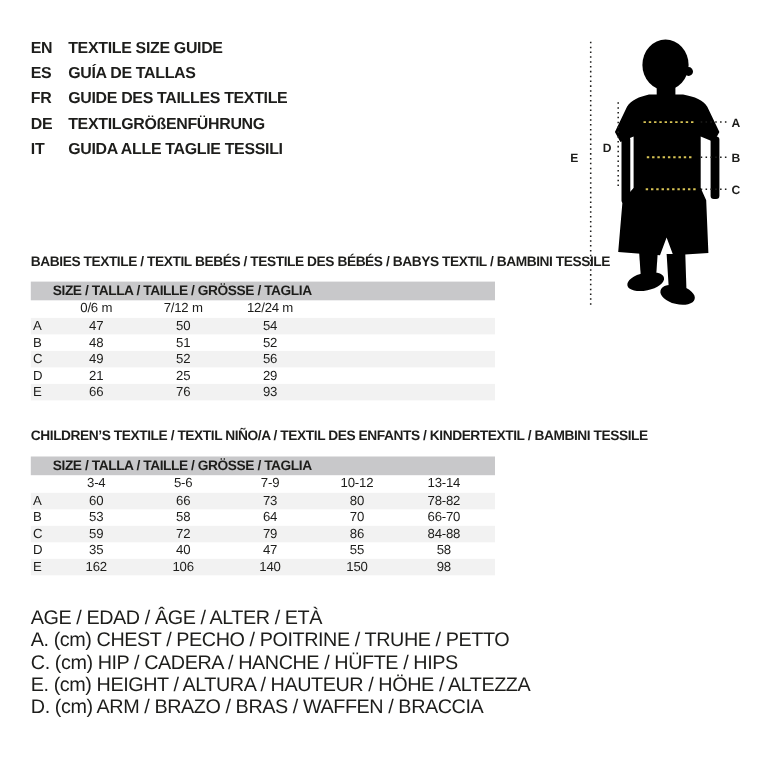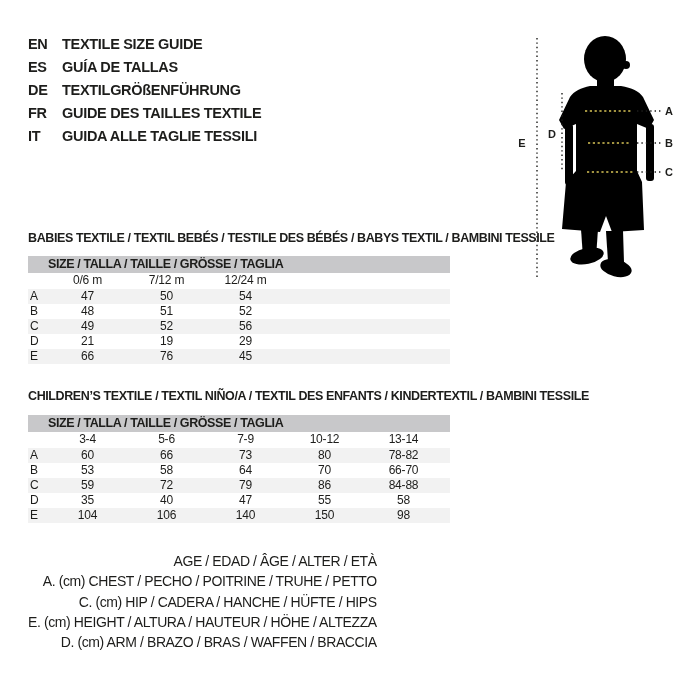--- a/index.html
+++ b/index.html
@@ -27,43 +27,43 @@
   .children-table{top:415px;}
   .bar{height:17px;line-height:17px;background:#c8c8ca;padding-left:20px;font-size:12.5px;font-weight:bold;letter-spacing:-0.4px;}
   .t-row{display:flex;height:15px;align-items:flex-start;}
   .t-row.head{height:16px;}
   .t-label{width:18px;flex:0 0 18px;padding-left:2px;}
   .t-cell{width:79px;flex:0 0 79px;text-align:center;}
   .striped{background:#f2f2f2;}
 
   
   .legend{position:absolute;left:28px;top:551px;}
-  .legend-line{height:20.3px;line-height:20.3px;font-size:14px;letter-spacing:-0.4px;white-space:nowrap;text-align:right;}
+  .legend-line{height:20.3px;line-height:20.3px;font-size:18px;letter-spacing:-0.4px;white-space:nowrap;}
 </style>
 </head>
 <body>
 
 <div class="page">
 
   <div class="lang-list">
     <div class="lang-row">
       <span class="lang-code">EN</span>
       <span class="lang-title">TEXTILE SIZE GUIDE</span>
     </div>
     <div class="lang-row">
       <span class="lang-code">ES</span>
       <span class="lang-title">GUÍA DE TALLAS</span>
     </div>
     <div class="lang-row">
+      <span class="lang-code">FR</span>
+      <span class="lang-title">GUIDE DES TAILLES TEXTILE</span>
+    </div>
+    <div class="lang-row">
       <span class="lang-code">DE</span>
       <span class="lang-title">TEXTILGRÖßENFÜHRUNG</span>
-    </div>
-    <div class="lang-row">
-      <span class="lang-code">FR</span>
-      <span class="lang-title">GUIDE DES TAILLES TEXTILE</span>
     </div>
     <div class="lang-row">
       <span class="lang-code">IT</span>
       <span class="lang-title">GUIDA ALLE TAGLIE TESSILI</span>
     </div>
   </div>
 
   <svg class="figure" width="190" height="265" viewBox="0 0 190 265">
 
     <g transform="translate(60,7)" fill="#000000">
@@ -124,28 +124,28 @@
     </div>
     <div class="t-row striped">
       <span class="t-label">C</span>
       <span class="t-cell">49</span>
       <span class="t-cell">52</span>
       <span class="t-cell">56</span>
     </div>
     <div class="t-row">
       <span class="t-label">D</span>
       <span class="t-cell">21</span>
-      <span class="t-cell">19</span>
+      <span class="t-cell">25</span>
       <span class="t-cell">29</span>
     </div>
     <div class="t-row striped">
       <span class="t-label">E</span>
       <span class="t-cell">66</span>
       <span class="t-cell">76</span>
-      <span class="t-cell">45</span>
+      <span class="t-cell">93</span>
     </div>
   </div>
 
   <div class="section-title children-title">CHILDREN’S TEXTILE / TEXTIL NIÑO/A / TEXTIL DES ENFANTS / KINDERTEXTIL / BAMBINI TESSILE</div>
 
   <div class="size-table children-table">
     <div class="bar">SIZE / TALLA / TAILLE / GRÖSSE / TAGLIA</div>
     <div class="t-row head">
       <span class="t-label"></span>
       <span class="t-cell">3-4</span>
@@ -181,21 +181,21 @@
     <div class="t-row">
       <span class="t-label">D</span>
       <span class="t-cell">35</span>
       <span class="t-cell">40</span>
       <span class="t-cell">47</span>
       <span class="t-cell">55</span>
       <span class="t-cell">58</span>
     </div>
     <div class="t-row striped">
       <span class="t-label">E</span>
-      <span class="t-cell">104</span>
+      <span class="t-cell">162</span>
       <span class="t-cell">106</span>
       <span class="t-cell">140</span>
       <span class="t-cell">150</span>
       <span class="t-cell">98</span>
     </div>
   </div>
 
   <div class="legend">
     <div class="legend-line">AGE / EDAD / ÂGE / ALTER / ETÀ</div>
     <div class="legend-line">A. (cm) CHEST / PECHO / POITRINE / TRUHE / PETTO</div>

